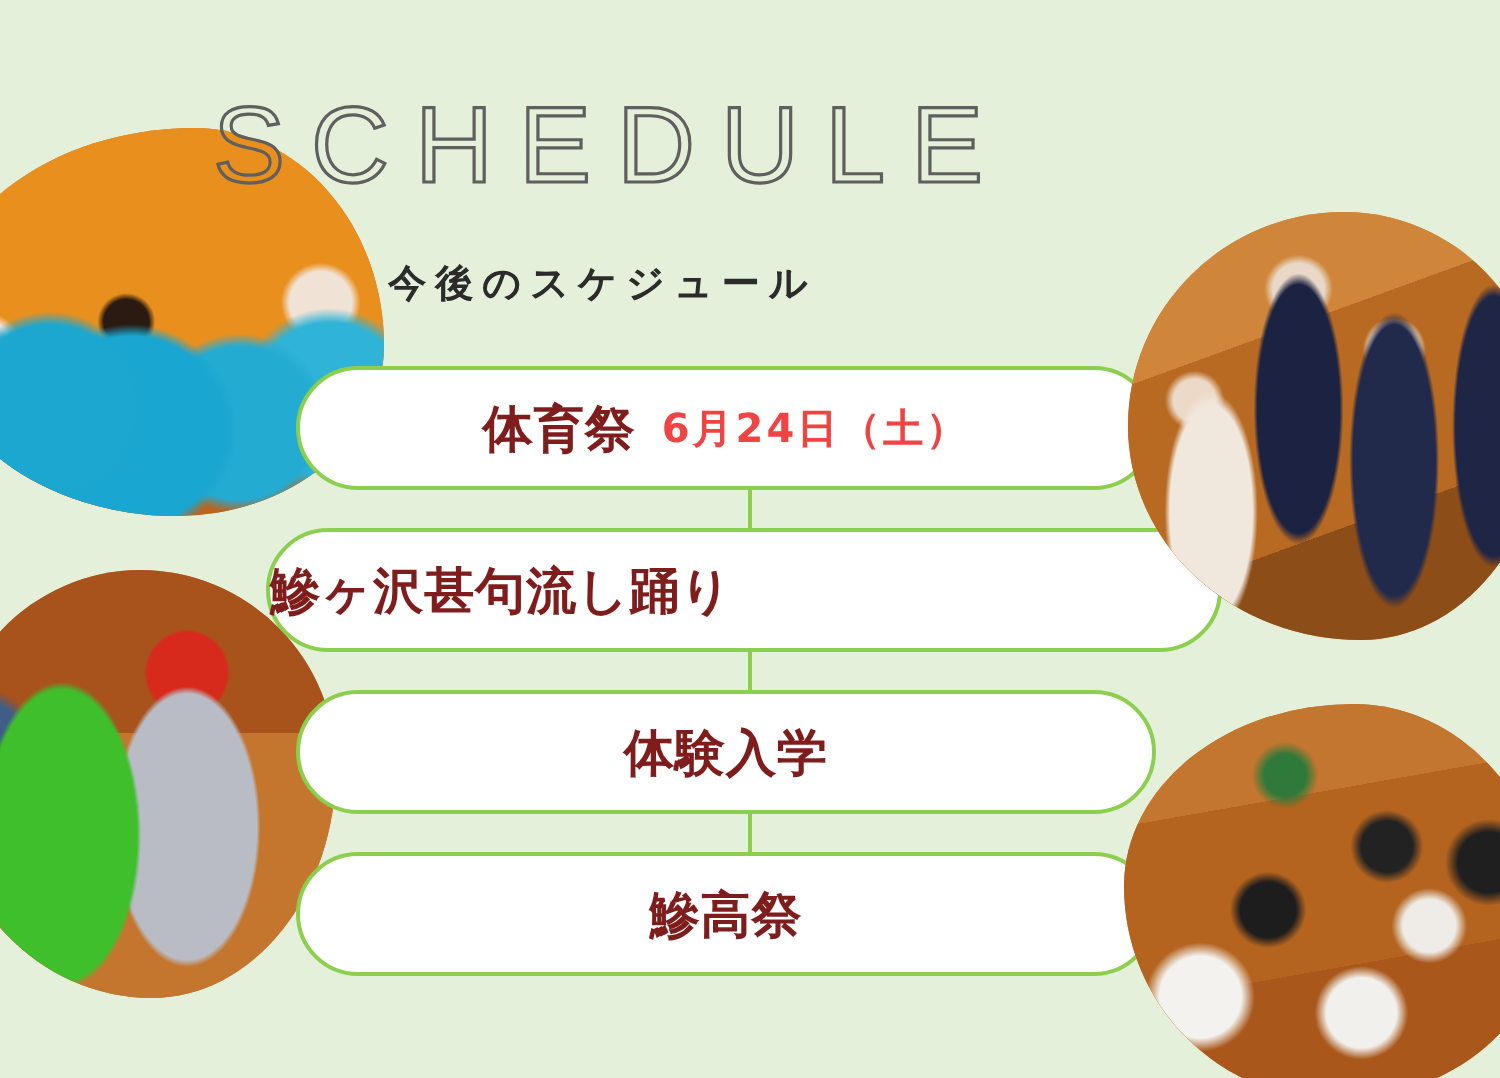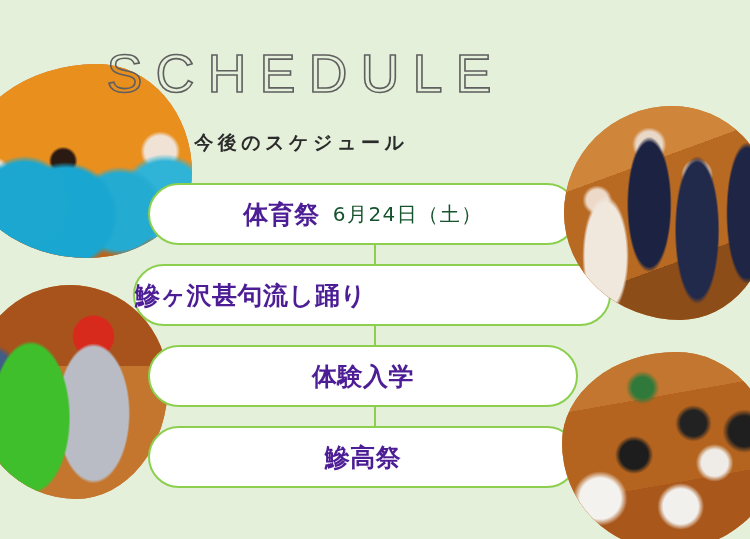--- a/index.html
+++ b/index.html
@@ -31,26 +31,26 @@
   .row{
     position:absolute;height:62px;
     background:#ffffff;
     border:2px solid #8ccf4e;
     border-radius:40px;
     box-sizing:border-box;
     display:flex;align-items:center;justify-content:center;
     white-space:nowrap;
   }
   .row .ev-name{
-    font-size:25px;font-weight:700;color:#4c1d95;
+    font-size:25px;font-weight:700;color:#7f1d1d;
     letter-spacing:.5px;
     font-family:"DejaVu Sans","Liberation Sans",sans-serif;
   }
   .row .ev-date{
-    font-size:20px;font-weight:400;color:#14532d;
+    font-size:20px;font-weight:700;color:#ef4444;
     margin-left:13px;letter-spacing:1.5px;
     font-family:"DejaVu Sans","Liberation Sans",sans-serif;
   }
   .connector{
     position:absolute;width:2px;background:#8ccf4e;left:374px;
   }
 
   
   #row-0{left:148px;width:430px;top:183px;}
   #row-1{left:133px;width:478px;top:264px;justify-content:space-between;}

